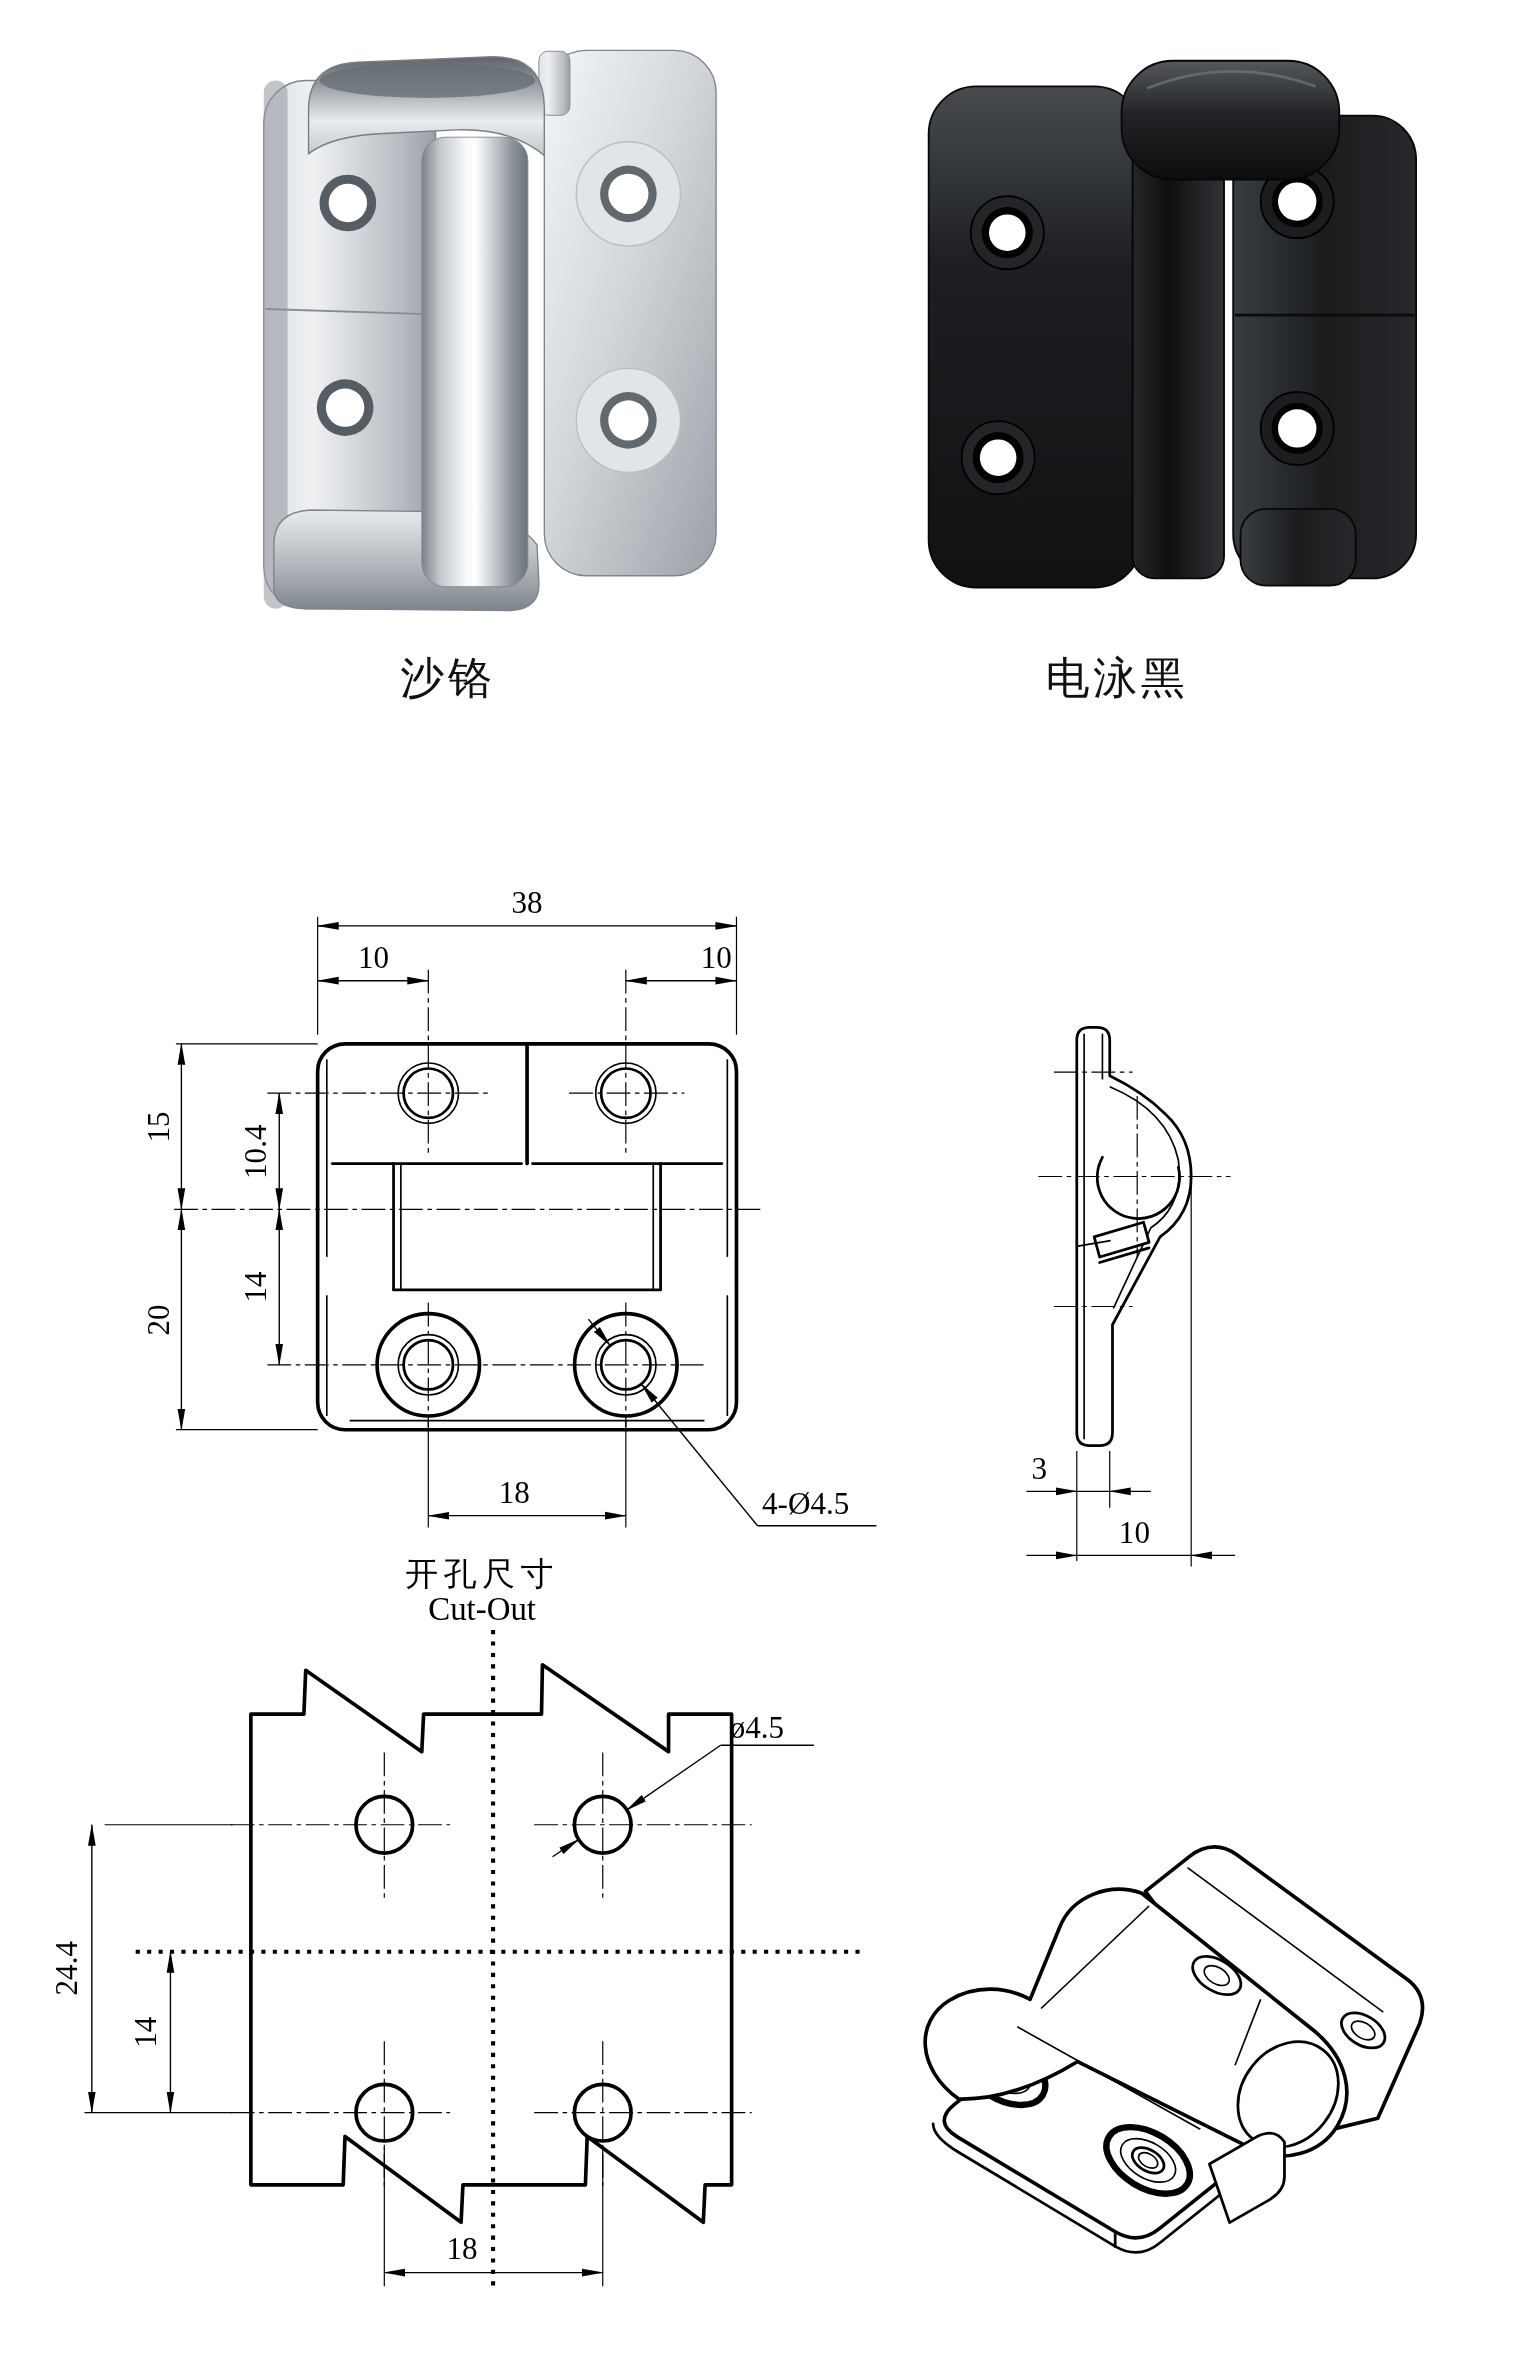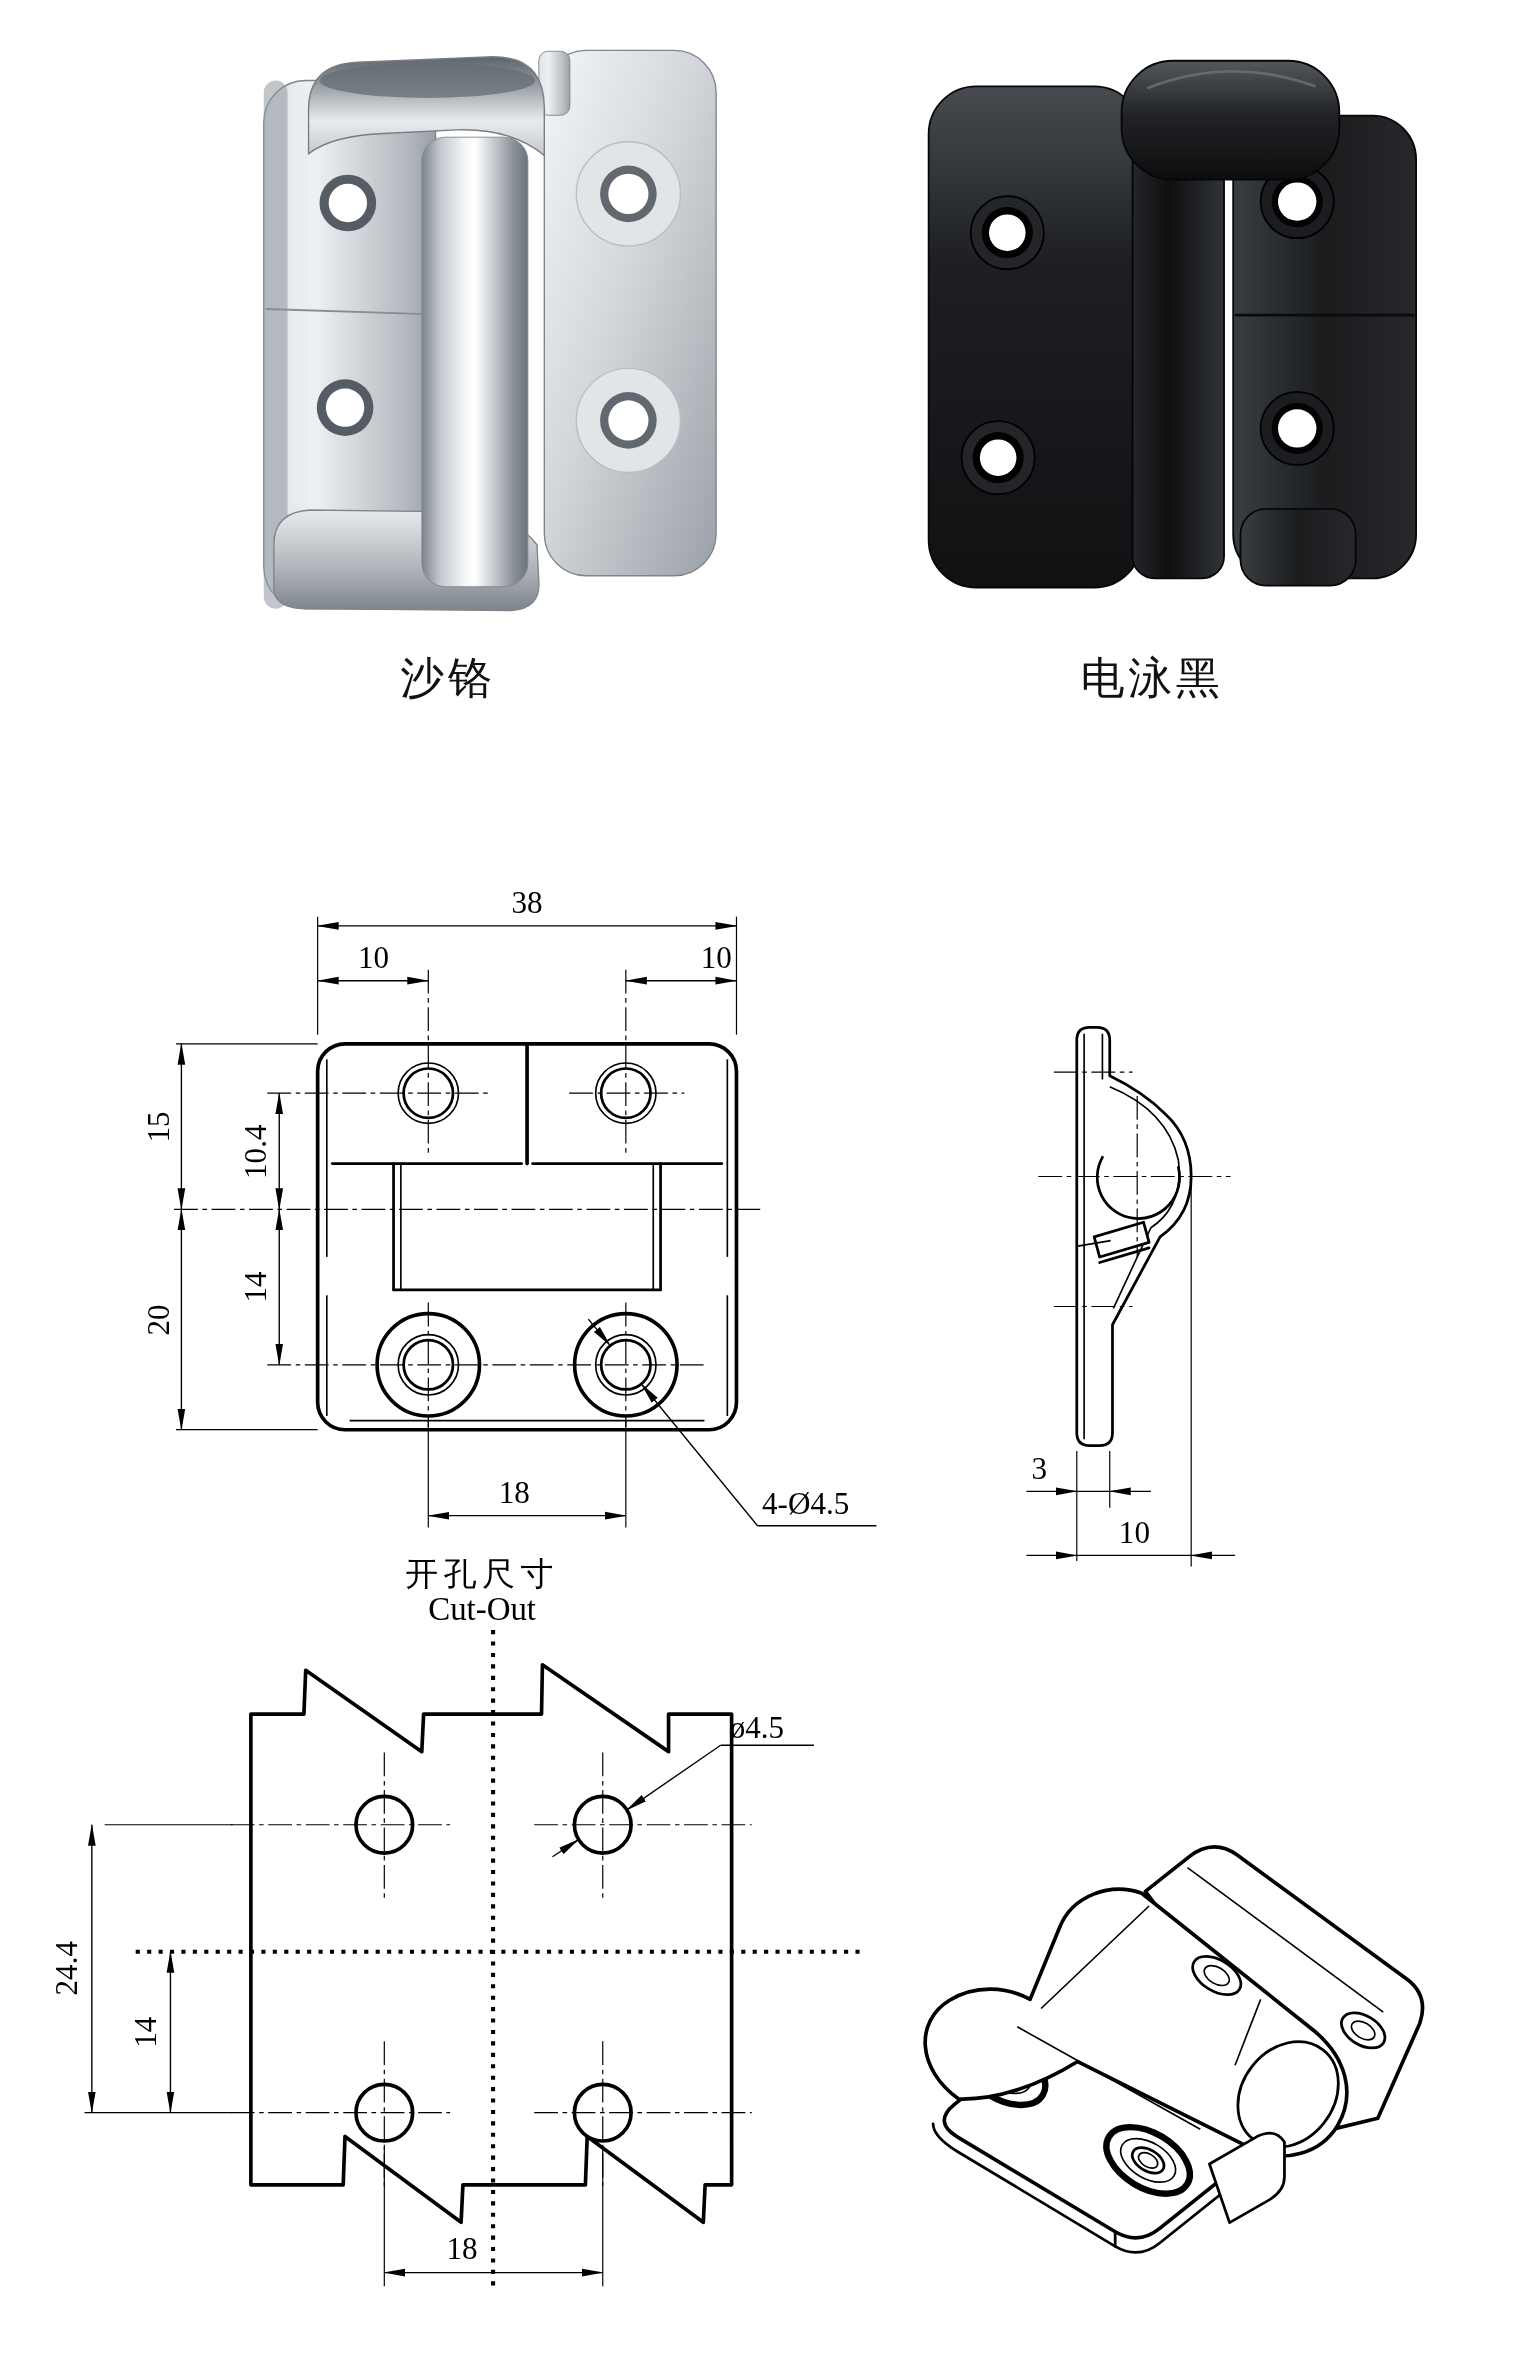--- a/index.html
+++ b/index.html
@@ -133,21 +133,21 @@
       <circle cx="1091" cy="500" r="20" fill="#ffffff"></circle>
     </g>
     <rect x="1238" y="150" width="100" height="482" rx="24" fill="url(#gDB)" stroke="#050607" stroke-width="2"></rect>
     <g>
       <rect x="1226" y="66" width="238" height="130" rx="56" fill="url(#gDC)" stroke="#050607" stroke-width="2"></rect>
       <path d="M1254,96 Q1344,60 1438,94" stroke="#6d7278" stroke-width="3" fill="none" opacity=".8"></path>
     </g>
   </svg>
 
   <div class="finish-label" style="left:311px">沙铬</div>
-  <div class="finish-label" style="left:1015px">电泳黑</div>
+  <div class="finish-label" style="left:980px">电泳黑</div>
 
   <svg class="abs" style="left:55px;top:860px" width="860" height="695" viewBox="60 940 940 760">
     <g>
       <rect x="347" y="1141" width="458" height="422" rx="30" class="thk"></rect>
       <line x1="576" y1="1141" x2="576" y2="1272" class="thk"></line>
       <line x1="363" y1="1272" x2="570" y2="1272" class="med"></line>
       <line x1="582" y1="1272" x2="789" y2="1272" class="med"></line>
       <line x1="357" y1="1158" x2="357" y2="1374" class="thin"></line>
       <line x1="795" y1="1158" x2="795" y2="1374" class="thin"></line>
       <line x1="357" y1="1416" x2="357" y2="1548" class="thin"></line>

